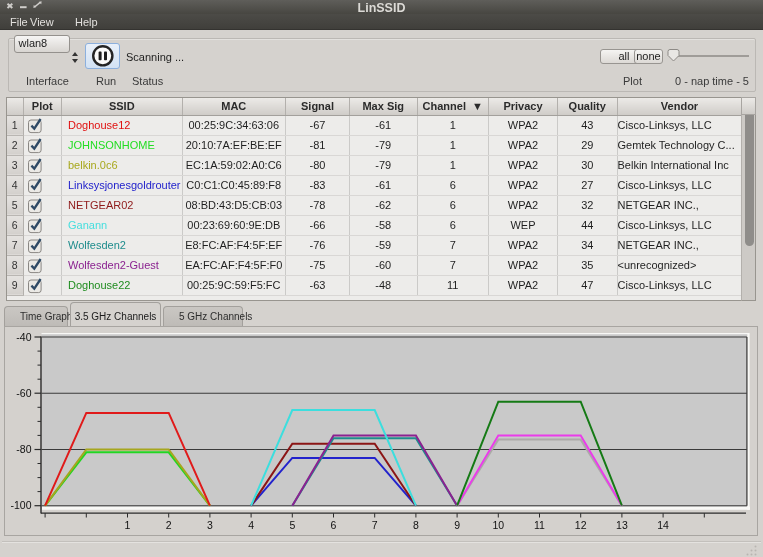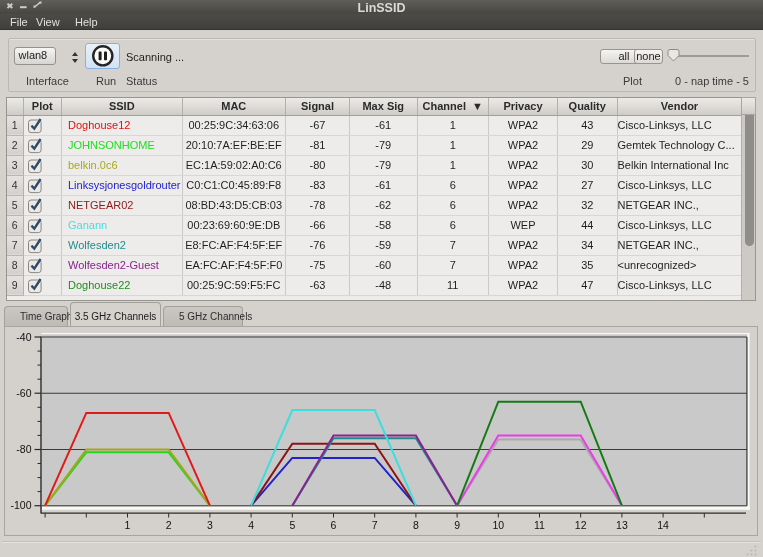--- a/index.html
+++ b/index.html
@@ -14,21 +14,21 @@
   font-size:12.5px; font-weight:bold; color:#dcdad6; }
 
 #menubar { position:absolute; left:0; top:14px; width:763px; height:16px;
   background:linear-gradient(#4c4b47,#403f3b); border-bottom:1px solid #343330; }
 .menuitem { position:absolute; top:2px; font-size:11px; color:#e2e0dd; }
 
 
 #toolbar { position:absolute; left:8px; top:38px; width:748px; height:54px;
   background:#d5d2ce; border:1px solid #bbb8b4; border-radius:2px;
   box-shadow: inset 0 1px 0 #e3e1de; }
-#combo { position:absolute; left:13.5px; top:47px; width:42px; height:17.5px;
+#combo { position:absolute; left:13.5px; top:35px; width:56px; height:17.5px;
   border:1px solid #94918d; border-radius:3px;
   background:linear-gradient(#f6f5f4,#d8d5d1);
   font-size:11px; color:#1c1c1c; line-height:15.5px; padding-left:4px; }
 .ar-up { position:absolute; left:72px; top:52px; width:0; height:0;
   border-left:3.5px solid transparent; border-right:3.5px solid transparent;
   border-bottom:4px solid #333; }
 .ar-dn { position:absolute; left:72px; top:58.5px; width:0; height:0;
   border-left:3.5px solid transparent; border-right:3.5px solid transparent;
   border-top:4px solid #333; }
 #runbtn { position:absolute; left:85px; top:43px; width:35px; height:26px;
@@ -82,38 +82,38 @@
   <svg class="abs" style="left:0px;top:0px" width="46" height="12" viewBox="0 0 46 12">
     <path d="M7.5,3.8 L12.3,8 M12.3,3.8 L7.5,8" stroke="#cfcdca" stroke-width="2" fill="none"></path>
     <path d="M20,7.2 L26.6,7.2" stroke="#cfcdca" stroke-width="2" fill="none"></path>
     <path d="M34.5,7 L40.5,2.2" stroke="#cfcdca" stroke-width="1.5" fill="none"></path>
     <path d="M33.4,8 l0.3,-3 2.7,2.1 z M41.6,1.2 l-0.3,3 -2.7,-2.1 z" fill="#cfcdca"></path>
   </svg>
   <div id="title">LinSSID</div>
 </div>
 <div id="menubar">
   <span class="menuitem" style="left:10px">File</span>
-  <span class="menuitem" style="left:36px">View</span>
+  <span class="menuitem" style="left:30px">View</span>
   <span class="menuitem" style="left:75px">Help</span>
 </div>
 
 <div id="toolbar"></div>
 <div id="combo">wlan8</div>
 <div class="ar-up"></div>
 <div class="ar-dn"></div>
 <div id="runbtn"></div>
 <svg class="abs" style="left:85px;top:43px" width="35" height="26" viewBox="0 0 35 26">
   <circle cx="17.8" cy="12.8" r="9.6" fill="#fbfbfa" stroke="#242424" stroke-width="2.4"></circle>
   <rect x="13.6" y="8.6" width="3.0" height="8.6" rx="0.8" fill="#1d1d1d"></rect>
   <rect x="19.0" y="8.6" width="3.0" height="8.6" rx="0.8" fill="#1d1d1d"></rect>
 </svg>
 <div id="scanning">Scanning ...</div>
 <span class="tlabel" style="left:26px">Interface</span>
 <span class="tlabel" style="left:96px">Run</span>
-<span class="tlabel" style="left:126px">Status</span>
+<span class="tlabel" style="left:132px">Status</span>
 <div class="minibtn" style="left:600px;width:48px">all</div>
 <div class="minibtn" style="left:634px;width:29px">none</div>
 <div id="slider-track"></div>
 <svg class="abs" style="left:667px;top:49px" width="13" height="13" viewBox="0 0 13 13">
   <path d="M3,0.5 h7 a2,2 0 0 1 2,2 v4 l-5.5,5.5 -5.5,-5.5 v-4 a2,2 0 0 1 2,-2 z" fill="#e9e7e4" stroke="#8d8a86" stroke-width="1"></path>
 </svg>
 <span class="tlabel" style="left:623px">Plot</span>
 <span class="tlabel" style="left:675px">0 - nap time - 5</span>
 
 <div id="tbl">

